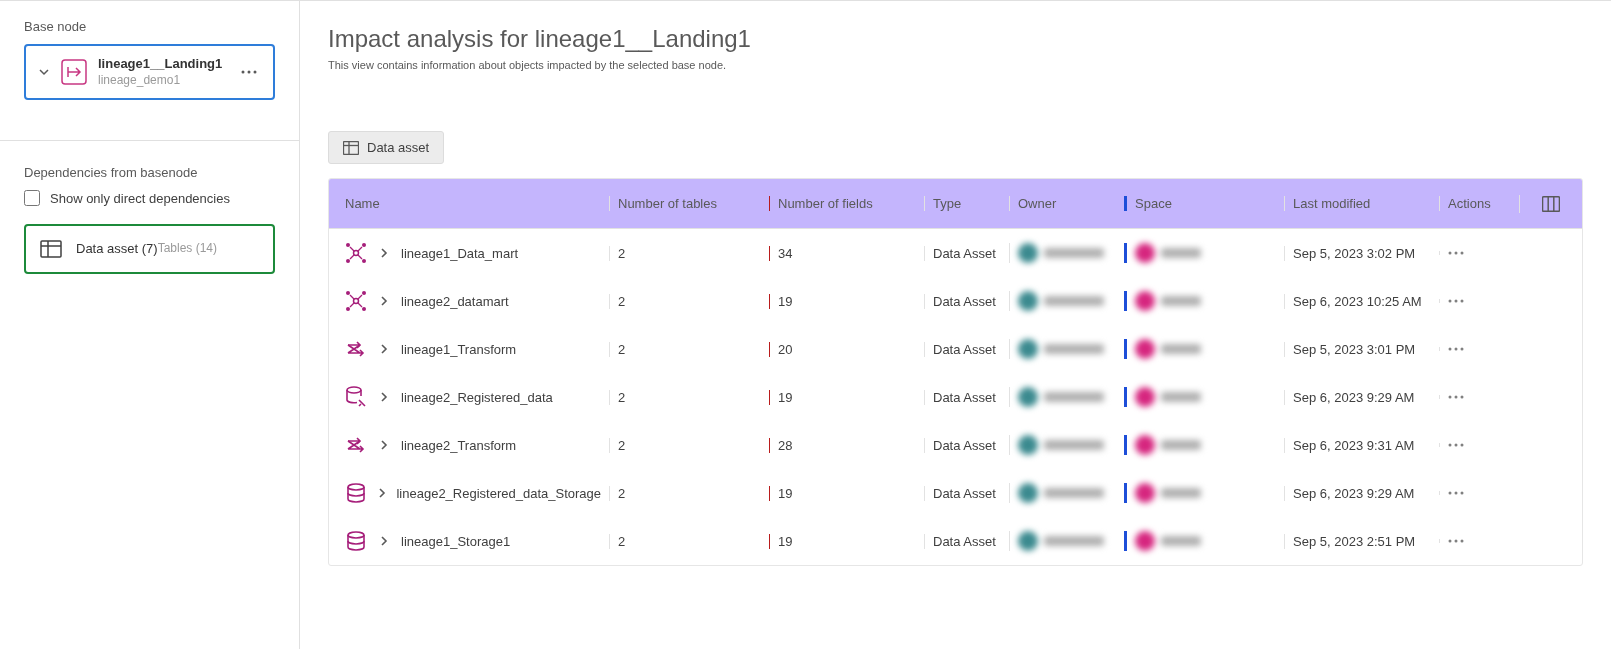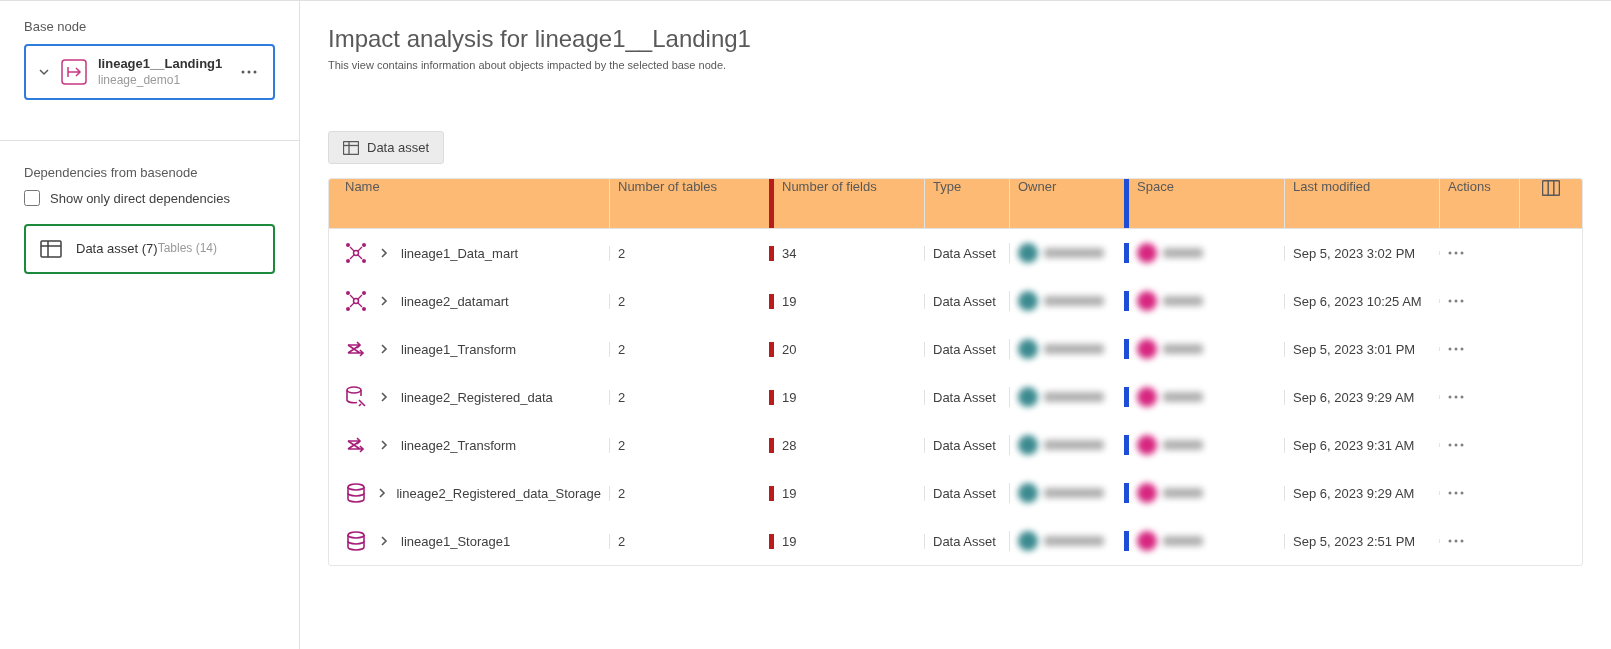--- a/index.html
+++ b/index.html
@@ -20,28 +20,28 @@
 .dep-card { border: 2px solid #1c8a3a; border-radius: 4px; padding: 10px 12px; display: flex; align-items: center; gap: 12px; }
 .dep-icon { width: 26px; height: 26px; display: flex; align-items: center; justify-content: center; color: #333; }
 .dep-text { display: flex; line-height: 1.3; }
 .dep-title { font-size: 13px; color: #333; }
 .dep-sub { font-size: 12px; color: #9a9a9a; }
 .main { flex: 1; padding: 24px 28px 0 28px; overflow: auto; }
 .page-title { font-size: 24px; font-weight: 400; color: #595959; margin-bottom: 6px; }
 .page-desc { font-size: 11px; color: #595959; margin-bottom: 60px; }
 .tab-btn { display: inline-flex; align-items: center; gap: 8px; background: #ececec; border: 1px solid #dcdcdc; border-radius: 3px; padding: 8px 14px; color: #404040; font-size: 13px; margin-bottom: 14px; }
 .table-wrap { border: 1px solid #e6e6e6; border-radius: 3px; overflow: hidden; }
-.thead { display: flex; background: #fdba74; border-bottom: 1px solid #e2e2e2; height: 50px; font-size: 13px; color: #595959; }
+.thead { display: flex; background: #c4b5fd; border-bottom: 1px solid #e2e2e2; align-items: center; height: 50px; font-size: 13px; color: #595959; }
 .thead .th, .trow .td { padding: 0 8px; }
 .col-name { width: 280px; padding-left: 16px !important; }
 .col-tables { width: 160px; border-left: 1px solid #e2e2e2; }
-.col-fields { width: 155px; border-left: 5px solid #b91c1c; }
+.col-fields { width: 155px; border-left: 1px solid #b91c1c; }
 .col-type { width: 85px; border-left: 1px solid #e2e2e2; }
 .col-owner { width: 115px; border-left: 1px solid #e2e2e2; }
-.col-space { width: 160px; border-left: 5px solid #1d4ed8; }
+.col-space { width: 160px; border-left: 3px solid #1d4ed8; }
 .col-modified { width: 155px; border-left: 1px solid #e2e2e2; }
 .col-actions { width: 80px; border-left: 1px solid #e2e2e2; }
 .col-settings { flex: 1; border-left: 1px solid #e2e2e2; display: flex; justify-content: center; }
 .trow { display: flex; align-items: center; height: 48px; font-size: 13px; color: #404040; }
 .td { display: flex; align-items: center; }
 .name-cell { display: flex; align-items: center; gap: 10px; padding-left: 16px; }
 .row-icon { width: 22px; height: 22px; display: flex; align-items: center; justify-content: center; }
 .row-chevron { width: 14px; height: 14px; display: flex; align-items: center; justify-content: center; color: #595959; }
 .blurred { display: flex; align-items: center; gap: 6px; filter: blur(3px); }
 .avatar { width: 20px; height: 20px; border-radius: 50%; }

